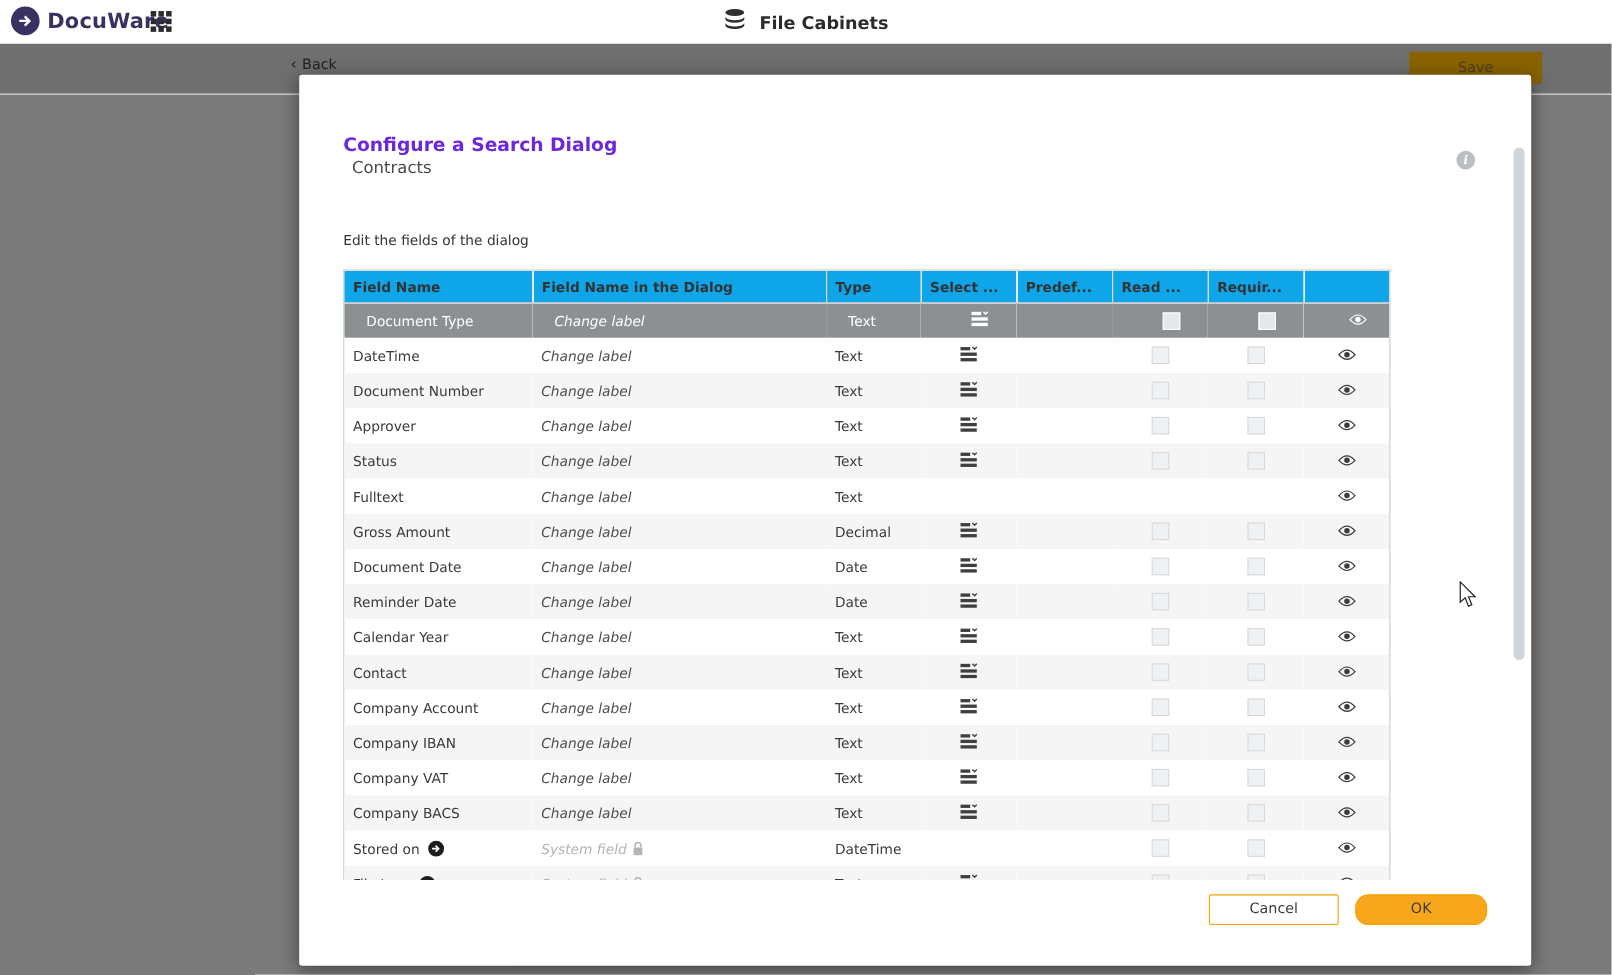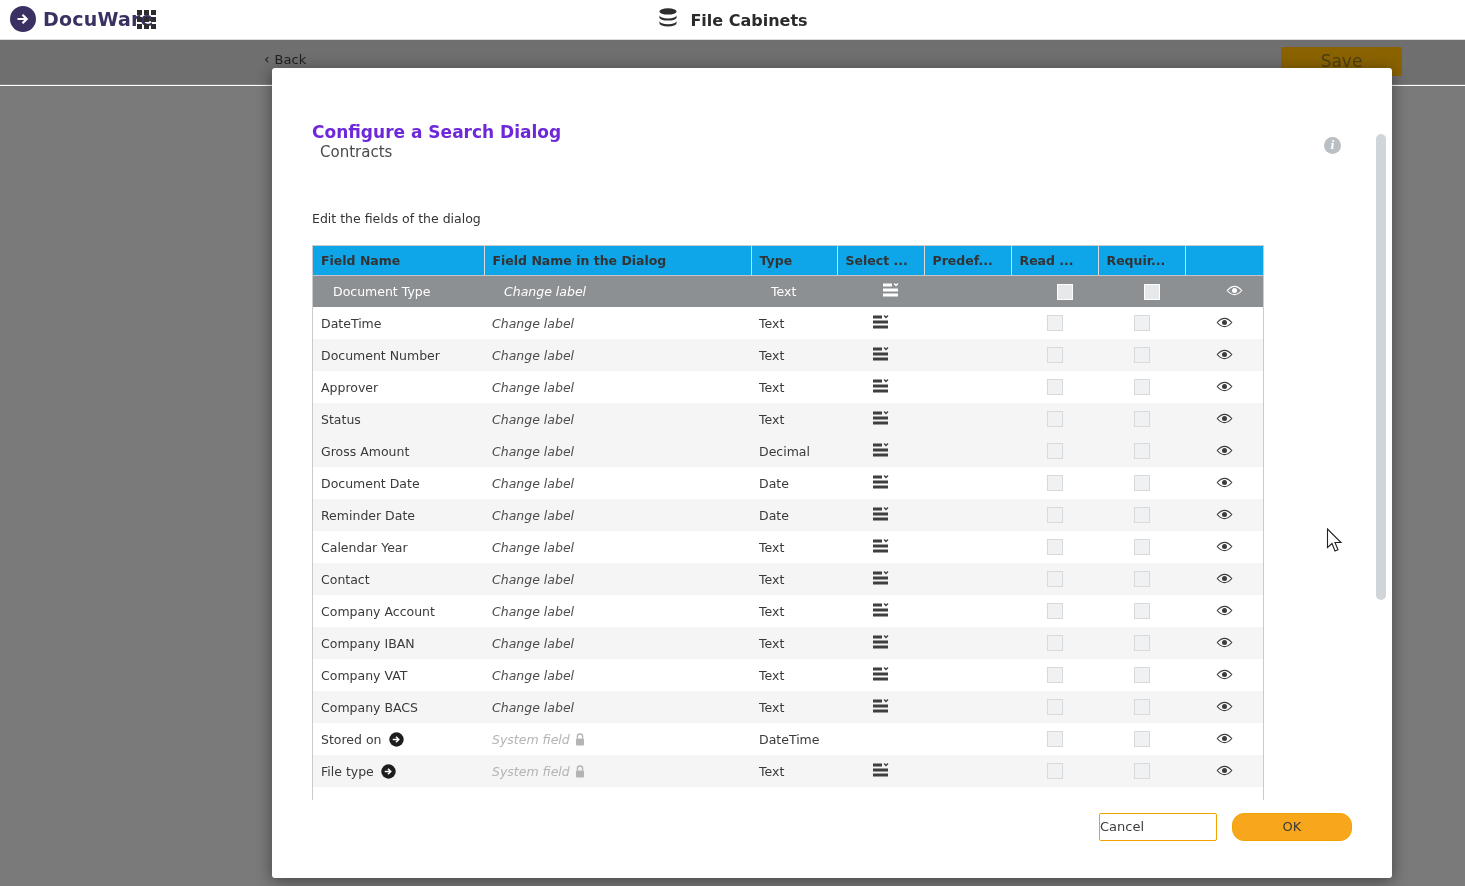--- a/index.html
+++ b/index.html
@@ -12,21 +12,21 @@
   #brand .wordmark { font-size:19px; font-weight:bold; color:#3a3162; letter-spacing:.2px; }
   #apps-grid { position:absolute; left:137px; top:10px; width:20px; height:20px; display:grid; grid-template-columns:repeat(3,5px); grid-template-rows:repeat(3,5px); gap:2px; cursor:pointer; }
   #apps-grid i { background:#2d2d2d; }
   #page-title-group { position:absolute; left:0; right:0; top:0; height:40px; display:flex; align-items:center; justify-content:center; gap:11px; pointer-events:none; }
   #page-title-group .title-text { font-size:16px; font-weight:bold; color:#2b2b2b; }
 
   
   #under-band { position:absolute; left:0; top:40px; width:1465px; height:45px; background:#6f6f6f; border-bottom:1px solid #818181; z-index:1; }
   #back-link { position:absolute; left:264px; top:51px; font-size:13px; color:#1f1f1f; z-index:1; cursor:pointer; }
   #back-link .chev { font-size:14px; margin-right:5px; }
-  #save-btn { position:absolute; left:1281px; top:47px; width:121px; height:29px; background:#8a6200; color:#4c3f14; font-size:17px; text-align:center; line-height:29px; border-radius:2px; z-index:1; cursor:pointer; }
+  #save-btn { position:absolute; left:1281px; top:47px; width:121px; height:29px; background:#8a6200; color:#4c3f14; font-size:13px; text-align:center; line-height:29px; border-radius:2px; z-index:1; cursor:pointer; }
   #under-content { position:absolute; left:0; top:86px; width:1465px; height:800px; background:#7a7a7a; z-index:1; }
 
   
   #modal { position:absolute; left:272px; top:68px; width:1120px; height:810px; background:#fff; border-radius:3px; box-shadow:0 3px 16px rgba(0,0,0,.45); z-index:10; }
   #modal-title { position:absolute; left:40px; top:30px; font-size:17px; font-weight:bold; color:#6d28d9;margin-top:24px; }
   #modal-subtitle { position:absolute; left:48px; top:75px; font-size:15px; color:#4a4a4a; }
   #info-icon { position:absolute; left:1052px; top:69px; width:17px; height:17px; border-radius:50%; background:#b9bfc3; color:#fff; font-size:11px; font-weight:bold; text-align:center; line-height:17px; font-style:italic; font-family:"DejaVu Serif",serif; cursor:pointer; }
   #scroll-thumb { position:absolute; left:1104px; top:66px; width:10px; height:466px; background:#cfd5d9; border-radius:5px; cursor:pointer; }
   #section-label { position:absolute; left:40px; top:143px; font-size:12.5px; color:#333; }
 
@@ -41,21 +41,21 @@
   td.center { text-align:center; padding:0; }
   .chg-label { font-style:italic; color:#4d4d4d; }
   tr.sel .chg-label { color:#fff; }
   .sys-label { font-style:italic; color:#b4b4b4; }
   .cb { display:inline-block; width:16px; height:16px; background:#f0f1f2; border:1px solid #d7dadc; vertical-align:middle; cursor:pointer; }
   tr.sel .cb { background:#e7e8e9; border-color:#fdfdfd; }
   .name-cell-inner { display:flex; align-items:center; gap:7px; }
   .icon-btn { cursor:pointer; display:inline-flex; align-items:center; }
 
   
-  #cancel-btn { position:absolute; left:827px; top:745px; width:118px; height:28px; background:#fff; border:1px solid #f0a400; color:#3c3c3c; font-size:13px; line-height:26px; border-radius:2px; cursor:pointer; }
+  #cancel-btn { position:absolute; left:827px; top:745px; width:118px; height:28px; background:#fff; border:1px solid #f0a400; color:#3c3c3c; font-size:13px; text-align:center; line-height:26px; border-radius:2px; cursor:pointer; }
   #ok-btn { position:absolute; left:960px; top:745px; width:120px; height:28px; background:#f8a61b; border:1px solid #f0a400; color:#3c3c3c; font-size:13px; text-align:center; line-height:26px; border-radius:12px; cursor:pointer; }
 
   
   #cursor { position:absolute; left:1326px; top:528px; z-index:20; pointer-events:none; }
 </style>
 </head>
 <body>
 
 <div id="topbar">
   <div id="brand">
@@ -251,20 +251,39 @@
             <td class="center"></td>
             <td class="center"><span class="cb"></span></td>
             <td class="center"><span class="cb"></span></td>
             <td class="center"><span class="icon-btn">
                 <svg width="17" height="11" viewBox="0 0 17 11" style="vertical-align:middle">
   <path d="M1.2 5.5 Q8.5 -2.8 15.8 5.5 Q8.5 13.8 1.2 5.5 Z" fill="none" stroke="#3c3c3c" stroke-width="1.1"></path>
   <circle cx="8.5" cy="5.5" r="2.5" fill="#3c3c3c"></circle>
                 </svg>
               </span></td>
           </tr>
+          <tr class="">
+            <td>
+              <span class="name-cell-inner">
+                <span>Fulltext</span>
+              </span>
+            </td>
+            <td><span class="chg-label">Change label</span></td>
+            <td>Text</td>
+            <td class="center"></td>
+            <td class="center"></td>
+            <td class="center"></td>
+            <td class="center"></td>
+            <td class="center"><span class="icon-btn">
+                <svg width="17" height="11" viewBox="0 0 17 11" style="vertical-align:middle">
+  <path d="M1.2 5.5 Q8.5 -2.8 15.8 5.5 Q8.5 13.8 1.2 5.5 Z" fill="none" stroke="#3c3c3c" stroke-width="1.1"></path>
+  <circle cx="8.5" cy="5.5" r="2.5" fill="#3c3c3c"></circle>
+                </svg>
+              </span></td>
+          </tr>
           <tr class="stripe">
             <td>
               <span class="name-cell-inner">
                 <span>Gross Amount</span>
               </span>
             </td>
             <td><span class="chg-label">Change label</span></td>
             <td>Decimal</td>
             <td class="center"><span class="icon-btn">
                 <svg width="16" height="15" viewBox="0 0 16 15" style="vertical-align:middle">

